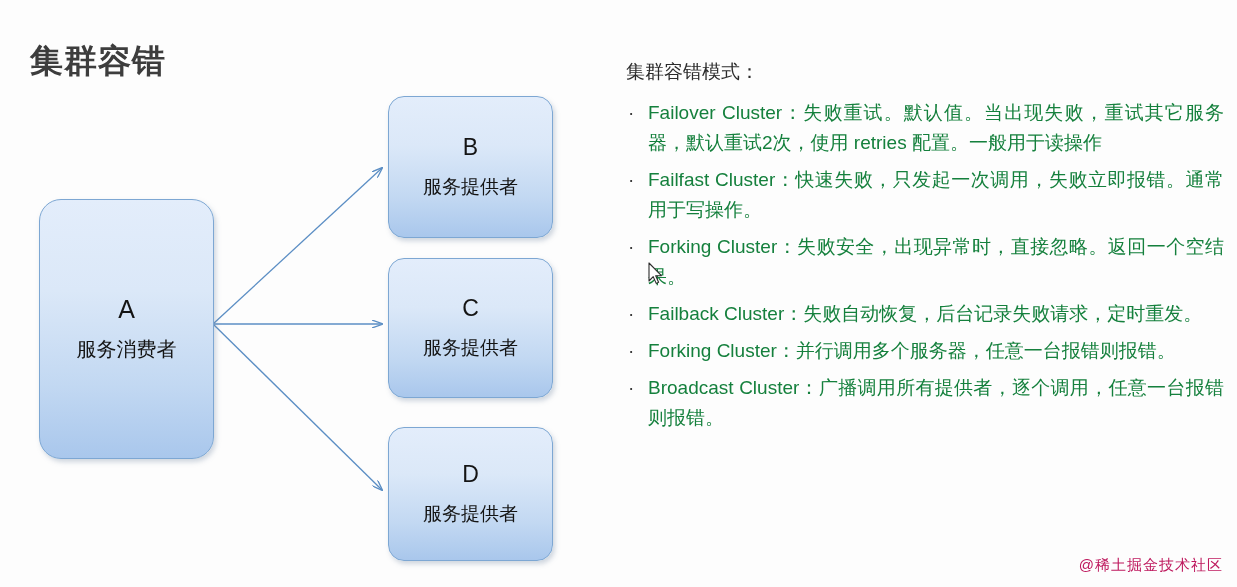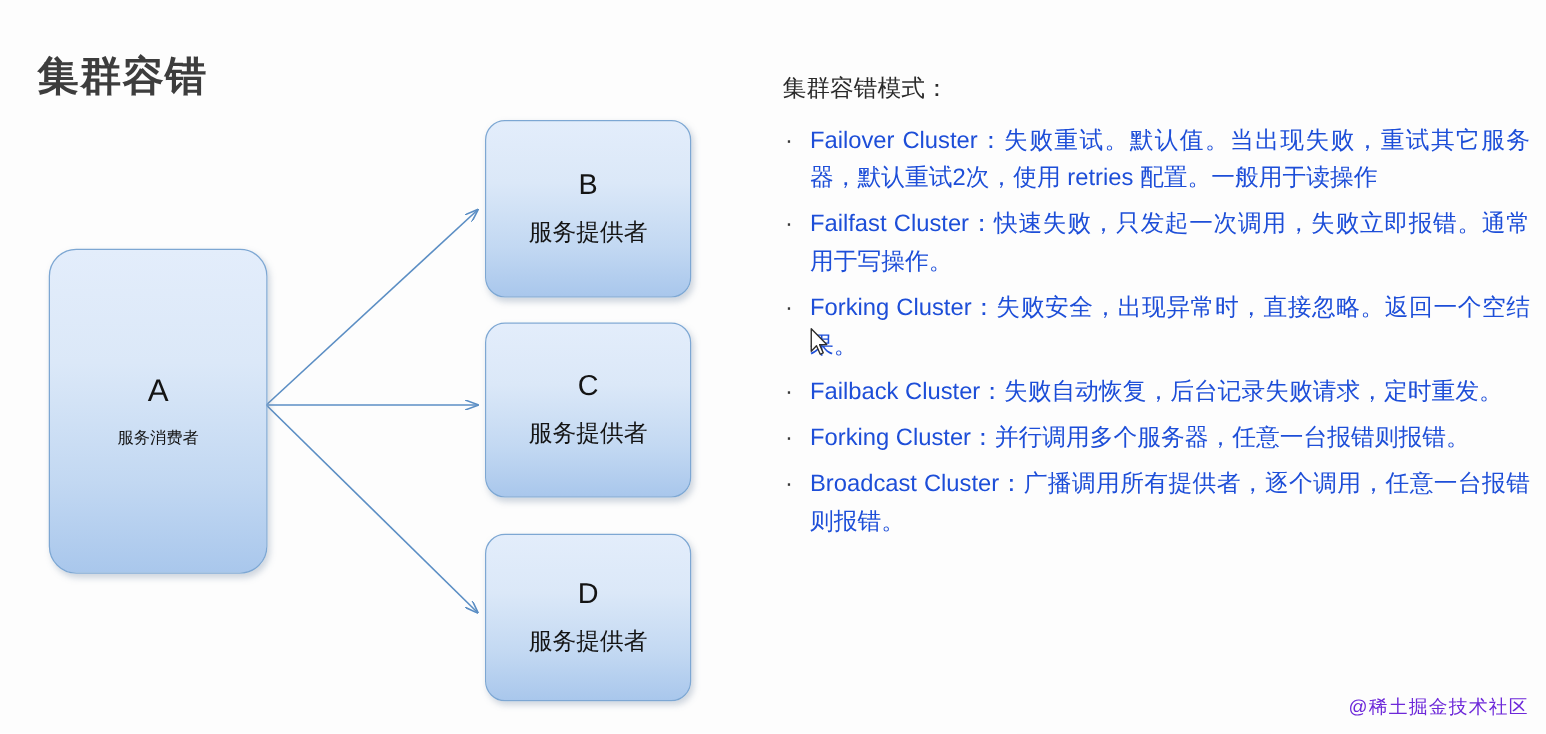--- a/index.html
+++ b/index.html
@@ -69,21 +69,21 @@
   }
   .node-label {
     font-size: 19px;
     line-height: 1.35;
     color: #141414;
     margin-top: 13px;
     white-space: nowrap;
   }
   #node-a  { left: 39px;  top: 199px; width: 175px; height: 260px; border-radius: 22px; }
   #node-a .node-letter { font-size: 25px; }
-  #node-a .node-label  { font-size: 13px; }
+  #node-a .node-label  { font-size: 20px; }
   #node-b  { left: 388px; top: 96px;  width: 165px; height: 142px; }
   #node-c  { left: 388px; top: 258px; width: 165px; height: 140px; }
   #node-d  { left: 388px; top: 427px; width: 165px; height: 134px; }
 
   
   #text-panel {
     position: absolute;
     left: 624px;
     top: 58px;
     width: 600px;
@@ -107,42 +107,42 @@
     line-height: 1.58;
     color: #3a3a3a;
     text-align: left;
     padding-left: 4px;
     box-sizing: border-box;
   }
   .bullet-text {
     flex: 1 1 auto;
     font-size: 19px;
     line-height: 1.58;
-    color: #1d4ed8;
+    color: #15803d;
     letter-spacing: 0px;
     text-align: justify;
   }
 
   
   #mouse-cursor {
     position: absolute;
     left: 648px;
     top: 262px;
     width: 16px;
     height: 24px;
     pointer-events: none;
   }
 
   
   #watermark {
     position: absolute;
     right: 14px;
     bottom: 12px;
     font-size: 15px;
-    color: #6d28d9;
+    color: #be185d;
     letter-spacing: 1px;
     white-space: nowrap;
   }
 </style>
 </head>
 <body>
 
 <div id="slide">
 
   <div id="page-title">集群容错</div>

